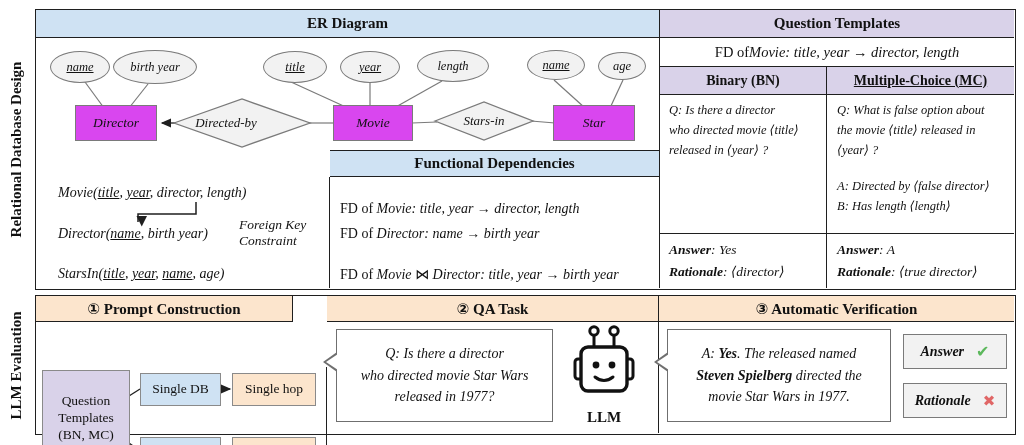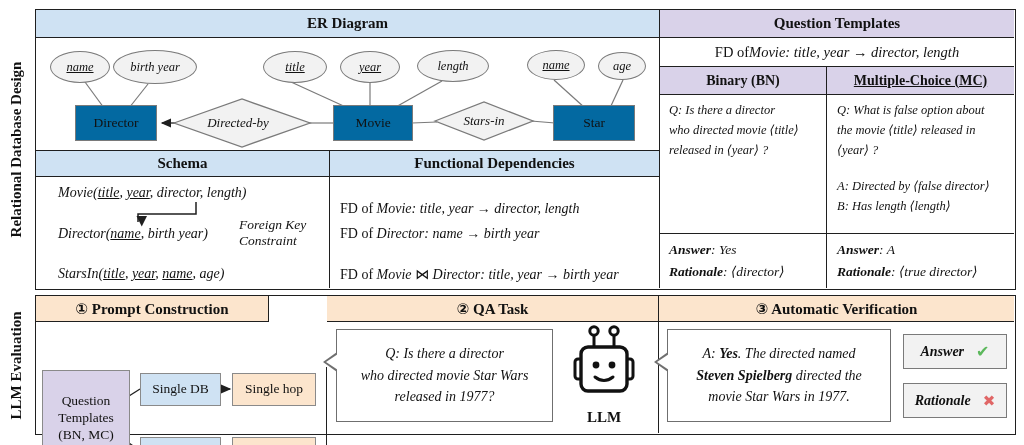--- a/index.html
+++ b/index.html
@@ -19,22 +19,22 @@
   .peachbg  { background: #fce5cd; }
 
   .bdark-b { border-bottom: 1.4px solid #1f1f1f; }
   .bdark-r { border-right: 1.4px solid #1f1f1f; }
   .bdark-t { border-top: 1.4px solid #1f1f1f; }
 
   
   .ellipse { position: absolute; background: #f2f2f2; border: 1.3px solid #7a7a7a; border-radius: 50%;
              display: flex; align-items: center; justify-content: center; font-style: italic; font-size: 12.5px; }
   .ellipse.u span { text-decoration: underline; }
-  .entity { position: absolute; background: #0369a1; border: 1.3px solid #7a7a7a;
-            display: flex; align-items: center; justify-content: center; font-size: 13.5px; }
+  .entity { position: absolute; background: #d946ef; border: 1.3px solid #7a7a7a;
+            display: flex; align-items: center; justify-content: center; font-style: italic; font-size: 13.5px; }
   .dlabel { position: absolute; display: flex; align-items: center; justify-content: center;
             font-style: italic; font-size: 13px; }
 
   
   .srow { position: absolute; font-size: 14px; font-style: italic; white-space: nowrap; }
   .frow { position: absolute; font-size: 14px; white-space: nowrap; }
   .fknote { position: absolute; font-size: 13.5px; font-style: italic; line-height: 16px; white-space: nowrap; }
 
   
   .qcell { position: absolute; font-style: italic; font-size: 12.5px; line-height: 1.58; }
@@ -113,25 +113,24 @@
         <span>name</span>
       </div>
     <div class="ellipse" style="left:562px; top:14px; width:48px; height:28px;">
         <span>age</span>
       </div>
 
     <div class="entity" style="left:39px; top:67px; width:82px; height:36px;">Director</div>
     <div class="entity" style="left:297px; top:67px; width:80px; height:36px;">Movie</div>
     <div class="entity" style="left:517px; top:67px; width:82px; height:36px;">Star</div>
 
-    <div class="dlabel" style="left:136px; top:76px; width:132px; height:18px;">Directed-by</div>
+    <div class="dlabel" style="left:124px; top:76px; width:132px; height:18px;">Directed-by</div>
     <div class="dlabel" style="left:400px; top:74px; width:96px; height:18px;">Stars-in</div>
   </div>
 
-  <div class="abs flexc hdr bluebg bdark-t bdark-b bdark-r" style="left:0; top:140px; width:294px; height:27px;">Schema</div>
   <div class="abs flexc hdr bluebg bdark-t bdark-b bdark-r" style="left:294px; top:140px; width:330px; height:27px;">Functional Dependencies</div>
 
   <div class="abs bdark-r" style="left:0; top:167px; width:294px; height:111px;">
     <div class="srow" style="left:22px; top:8px;"><span>Movie(</span><span style="text-decoration: underline;">title</span><span>, </span><span style="text-decoration: underline;">year</span><span>, director, length)</span></div>
     <div class="srow" style="left:22px; top:49px;"><span>Director(</span><span style="text-decoration: underline;">name</span><span>, birth year)</span></div>
     <div class="srow" style="left:22px; top:89px;"><span>StarsIn(</span><span style="text-decoration: underline;">title</span><span>, </span><span style="text-decoration: underline;">year</span><span>, </span><span style="text-decoration: underline;">name</span><span>, age)</span></div>
     <svg class="abs" style="left:54px; top:21px;" width="120" height="34">
       <defs>
         <marker id="ah-down" markerWidth="9" markerHeight="8" refX="4" refY="6" orient="auto">
           <path d="M0,0 L7,0 L3.5,7 z" fill="#1f1f1f" transform="rotate(-90 3.5 3.5)"></path>
@@ -177,21 +176,21 @@
     <div><b>Rationale</b><span>: ⟨director⟩</span></div>
   </div>
   <div class="acell bdark-t" style="left:791px; top:223px; width:187px; height:55px; padding:5px 0 0 10px;">
     <div><b>Answer</b><span>: A</span></div>
     <div><b>Rationale</b><span>: ⟨true director⟩</span></div>
   </div>
 </div>
 
 <div class="secbox" style="left:35px; top:295px; width:981px; height:140px;">
 
-  <div class="abs flexc hdr peachbg bdark-b" style="left:0; top:0; width:233px; height:26px; border-right:1.2px solid #1f1f1f;">① Prompt Construction</div>
+  <div class="abs flexc hdr peachbg bdark-b" style="left:0; top:0; width:257px; height:26px; border-right:1.2px solid #1f1f1f;">① Prompt Construction</div>
   <div class="abs flexc hdr peachbg bdark-b" style="left:291px; top:0; width:332px; height:26px; border-right:1.2px solid #1f1f1f;">② QA Task</div>
   <div class="abs flexc hdr peachbg bdark-b" style="left:623px; top:0; width:355px; height:26px;">③ Automatic Verification</div>
 
   <div class="abs" style="left:0; top:26px; width:291px; height:111px; border-right:1.2px solid #1f1f1f;margin-top:45px;">
     <svg class="abs" style="left:0;top:0;" width="289" height="111">
       <defs>
         <marker id="ah-right" markerWidth="9" markerHeight="8" refX="7" refY="3.5" orient="auto">
           <path d="M0,0 L8,3.5 L0,7 z" fill="#1f1f1f"></path>
         </marker>
       </defs>
@@ -227,21 +226,21 @@
       <circle cx="39" cy="41" r="3.4" fill="#111"></circle>
       <path d="M22,53 Q31,60 40,53" fill="none" stroke="#111" stroke-width="3" stroke-linecap="round"></path>
     </svg>
     <div class="llm-label" style="left:246px; top:87px; width:62px;">LLM</div>
   </div>
 
   <div class="abs" style="left:623px; top:26px; width:355px; height:111px;">
     <div class="bubble" style="left:8px; top:7px; width:224px; height:93px;">
       <div class="tail-o" style="left:-14px; top:22px;"></div>
       <div class="tail-i" style="left:-11px; top:24px;"></div>
-      <div><span>A: </span><span style="font-weight: bold;">Yes</span><span>. The directed named</span></div>
+      <div><span>A: </span><span style="font-weight: bold;">Yes</span><span>. The released named</span></div>
       <div><span style="font-weight: bold;">Steven Spielberg</span><span> directed the</span></div>
       <div><span>movie Star Wars in 1977.</span></div>
     </div>
     <div class="badge" style="left:244px; top:12px; width:104px; height:35px;">
       <span>Answer</span>
       <span class="checkmark">✔</span>
     </div>
     <div class="badge" style="left:244px; top:61px; width:104px; height:35px;">
       <span>Rationale</span>
       <span class="crossmark">✖</span>

